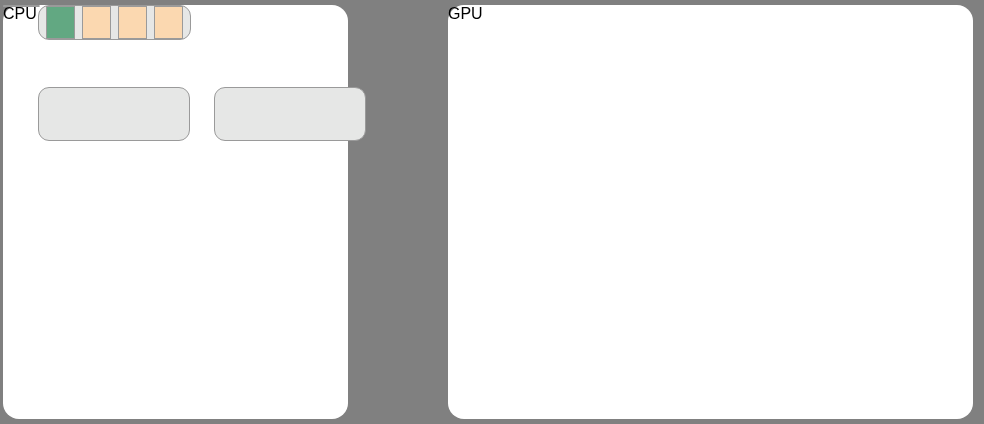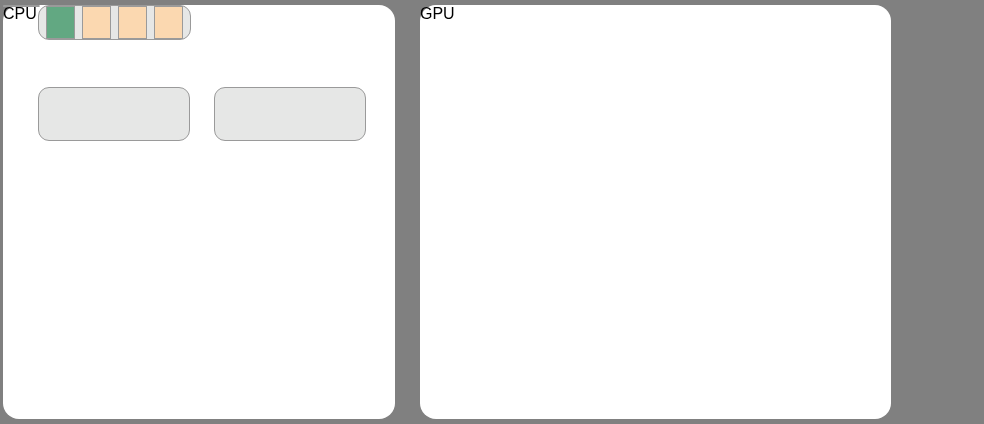--- a/index.html
+++ b/index.html
@@ -22,22 +22,22 @@
 
   
   .panel {
     position: absolute;
     top: 5px;
     height: 414px;
     background: #ffffff;
     border-radius: 16px;
     box-sizing: border-box;
   }
-  .panel-cpu { left: 3px;   width: 392px; }
-  .panel-gpu { left: 420px; width: 471px; }
+  .panel-cpu { left: 3px;   width: 345px; }
+  .panel-gpu { left: 448px; width: 525px; }
 
   
   .cpu-core-group {
     position: absolute;
     background: #e6e7e6;
     border: 1.5px solid #9a9a9a;
     border-radius: 11px;
     box-sizing: border-box;
     display: flex;
     align-items: center;

